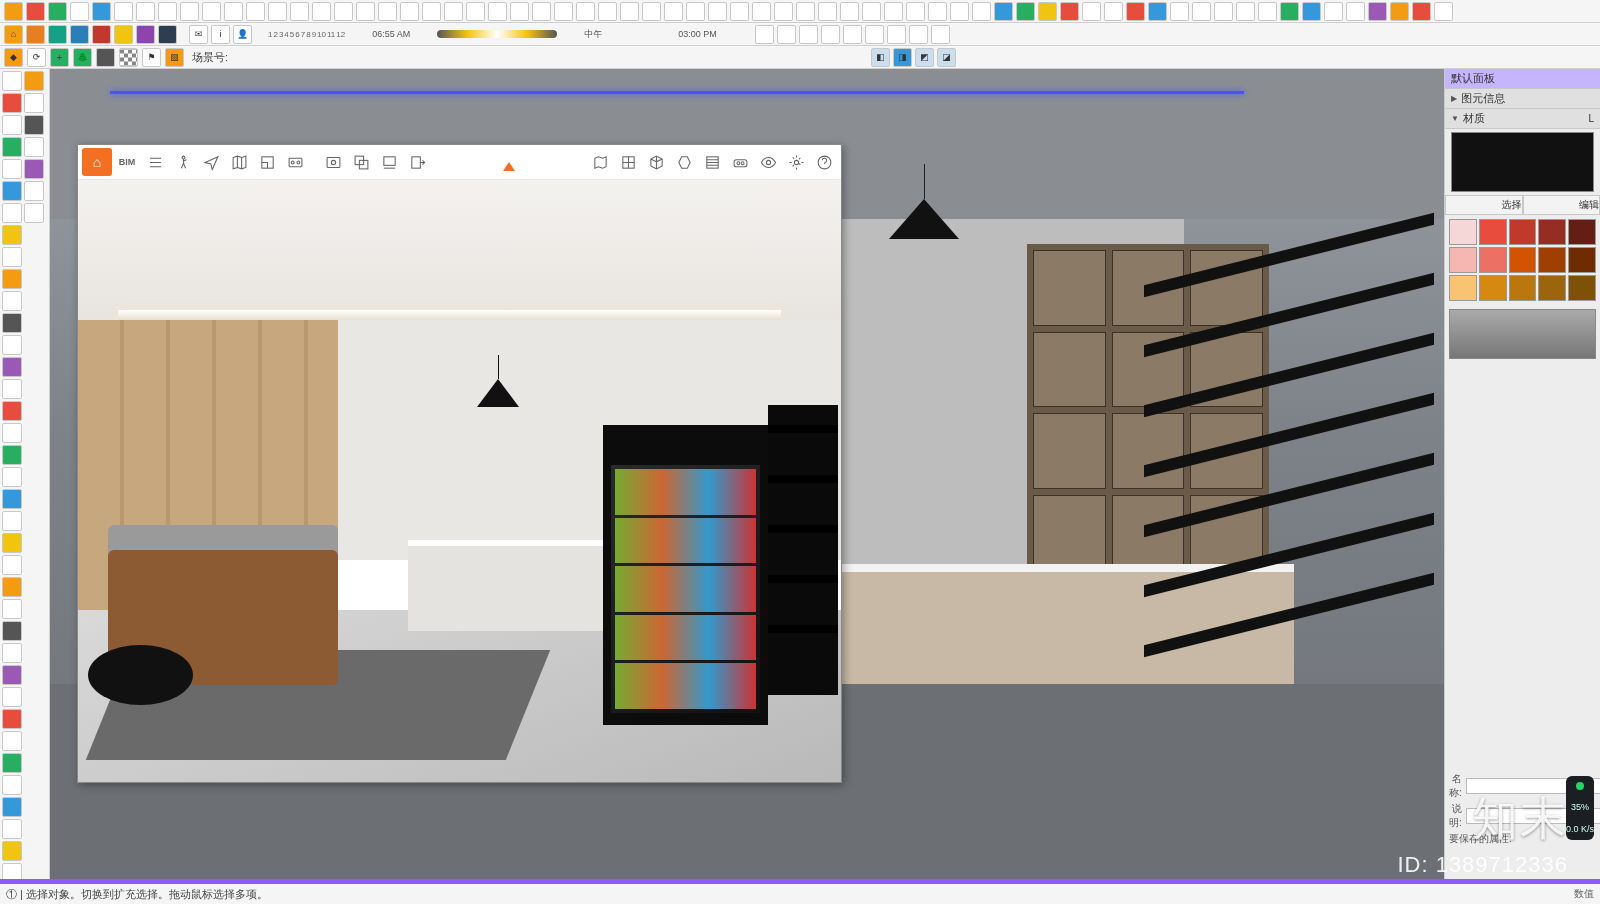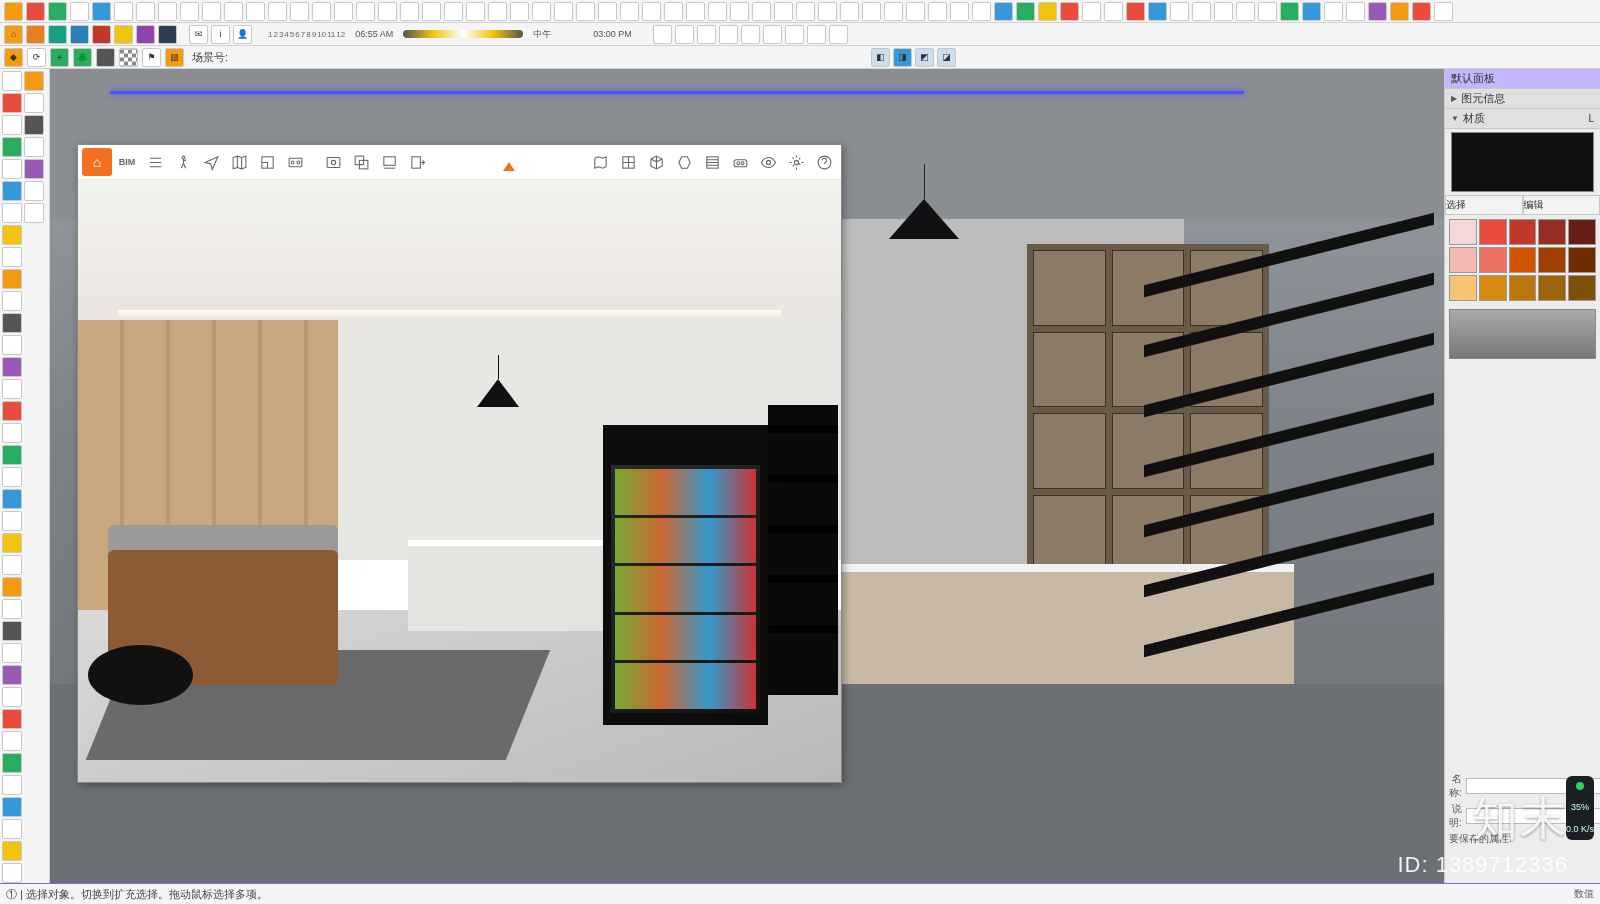--- a/index.html
+++ b/index.html
@@ -12,21 +12,21 @@
   .tbtn.red{background:#e74c3c}
   .tbtn.orange{background:#f39c12}
   .tbtn.green{background:#27ae60}
   .tbtn.blue{background:#3498db}
   .tbtn.yellow{background:#f1c40f}
   .tbtn.dark{background:#555}
   .tbtn.purple{background:#9b59b6}
   .sep{width:6px}
   .scene-label{font-size:11px;color:#444;margin-left:4px}
   .time-slider{width:120px;height:8px;background:linear-gradient(90deg,#555,#f1c40f,#fff,#f1c40f,#555);border-radius:4px;margin:0 4px}
-  .time-txt{font-size:9px;color:#555;margin:0 3px}
+  .time-txt{font-size:9px;color:#555;margin:0 20px}
   .mini-num-strip{display:flex;gap:1px;margin:0 4px}
   .mini-num-strip span{font-size:8px;color:#666}
   
   #workarea{display:flex;height:818px}
   #left-tools{width:45px;background:#f5f5f5;border-right:1px solid #d0d0d0;display:flex;flex-direction:column;flex-wrap:wrap;align-content:flex-start;padding:2px;gap:2px}
   .ltool{width:18px;height:18px;border:1px solid #c8c8c8;background:#fff;border-radius:2px;cursor:pointer}
   .ltool.r{background:#e74c3c}.ltool.g{background:#27ae60}.ltool.b{background:#3498db}.ltool.y{background:#f1c40f}.ltool.o{background:#f39c12}.ltool.k{background:#555}.ltool.p{background:#9b59b6}
   #viewport{flex:1;position:relative;overflow:hidden;background:#777}
   #right-panel{width:155px;background:#ededed;border-left:1px solid #ccc;display:flex;flex-direction:column}
   
@@ -73,30 +73,30 @@
   .rv-fridge{left:525px;top:245px;width:165px;height:300px;background:#0c0c0c}
   .rv-fridge .glass{position:absolute;left:8px;top:40px;right:8px;bottom:12px;background:linear-gradient(135deg,#2a2a2a,#111);display:grid;grid-template-rows:repeat(5,1fr);gap:3px;padding:4px}
   .rv-fridge .glass div{background:linear-gradient(90deg,#7a3,#c63,#39c,#c33)}
   .rv-rack{left:690px;top:225px;width:70px;height:290px;background:#0a0a0a}
   .rv-rack .sh{position:absolute;left:0;right:0;height:8px;background:#000}
   
   .panel-hdr{font-size:11px;padding:2px 6px;background:#e0e0e0;border-bottom:1px solid #c8c8c8;display:flex;align-items:center;gap:4px;cursor:pointer}
   .panel-hdr .tri{font-size:8px;color:#555}
   .mat-preview{height:58px;background:#111;margin:3px 6px;border:1px solid #888}
   .mat-tabs{display:flex;font-size:10px}
-  .mat-tabs div{flex:1;text-align:left;padding:2px 0;border:1px solid #c8c8c8;background:#f3f3f3;cursor:pointer}
+  .mat-tabs div{flex:1;text-align:right;padding:2px 0;border:1px solid #c8c8c8;background:#f3f3f3;cursor:pointer}
   .swatch-grid{display:grid;grid-template-columns:repeat(5,1fr);gap:2px;padding:4px}
   .swatch{height:24px;border:1px solid #999;cursor:pointer}
   .collapse-list div{font-size:10px;padding:2px 6px;border-bottom:1px solid #ddd;cursor:pointer}
   .scene-thumb{margin:4px;height:48px;background:linear-gradient(#aaa,#777);border:1px solid #888}
   .entity-field{display:flex;font-size:10px;padding:1px 4px;align-items:center}
   .entity-field span:first-child{width:52px;color:#555;text-align:right;margin-right:4px}
   .entity-field input{flex:1;height:14px;border:1px solid #bbb;font-size:10px;padding:0 2px}
   
-  #statusbar{position:absolute;left:0;right:0;bottom:0;height:20px;background:#f5f5f5;border-top:1px solid #8b5cf6;display:flex;align-items:center;padding:0 6px;font-size:11px;color:#444}
+  #statusbar{position:absolute;left:0;right:0;bottom:0;height:20px;background:#f5f5f5;border-top:5px solid #8b5cf6;display:flex;align-items:center;padding:0 6px;font-size:11px;color:#444}
   #statusbar .sb-right{margin-left:auto;font-size:10px;color:#666}
   #wm-logo{position:absolute;right:32px;bottom:54px;font-size:46px;font-weight:300;color:rgba(255,255,255,.88);letter-spacing:2px;text-shadow:0 1px 3px rgba(0,0,0,.4)}
   #wm-id{position:absolute;right:32px;bottom:26px;font-size:22px;color:rgba(255,255,255,.9);letter-spacing:1px}
   .float-badge{position:absolute;right:6px;bottom:64px;width:28px;height:64px;background:#1b1f23;border-radius:6px;color:#cfe;display:flex;flex-direction:column;align-items:center;justify-content:space-around;font-size:9px}
   .float-badge .dot{width:8px;height:8px;border-radius:50%;background:#25d366}
 </style>
 </head>
 <body>
 
 <div id="topbar1" class="row">

